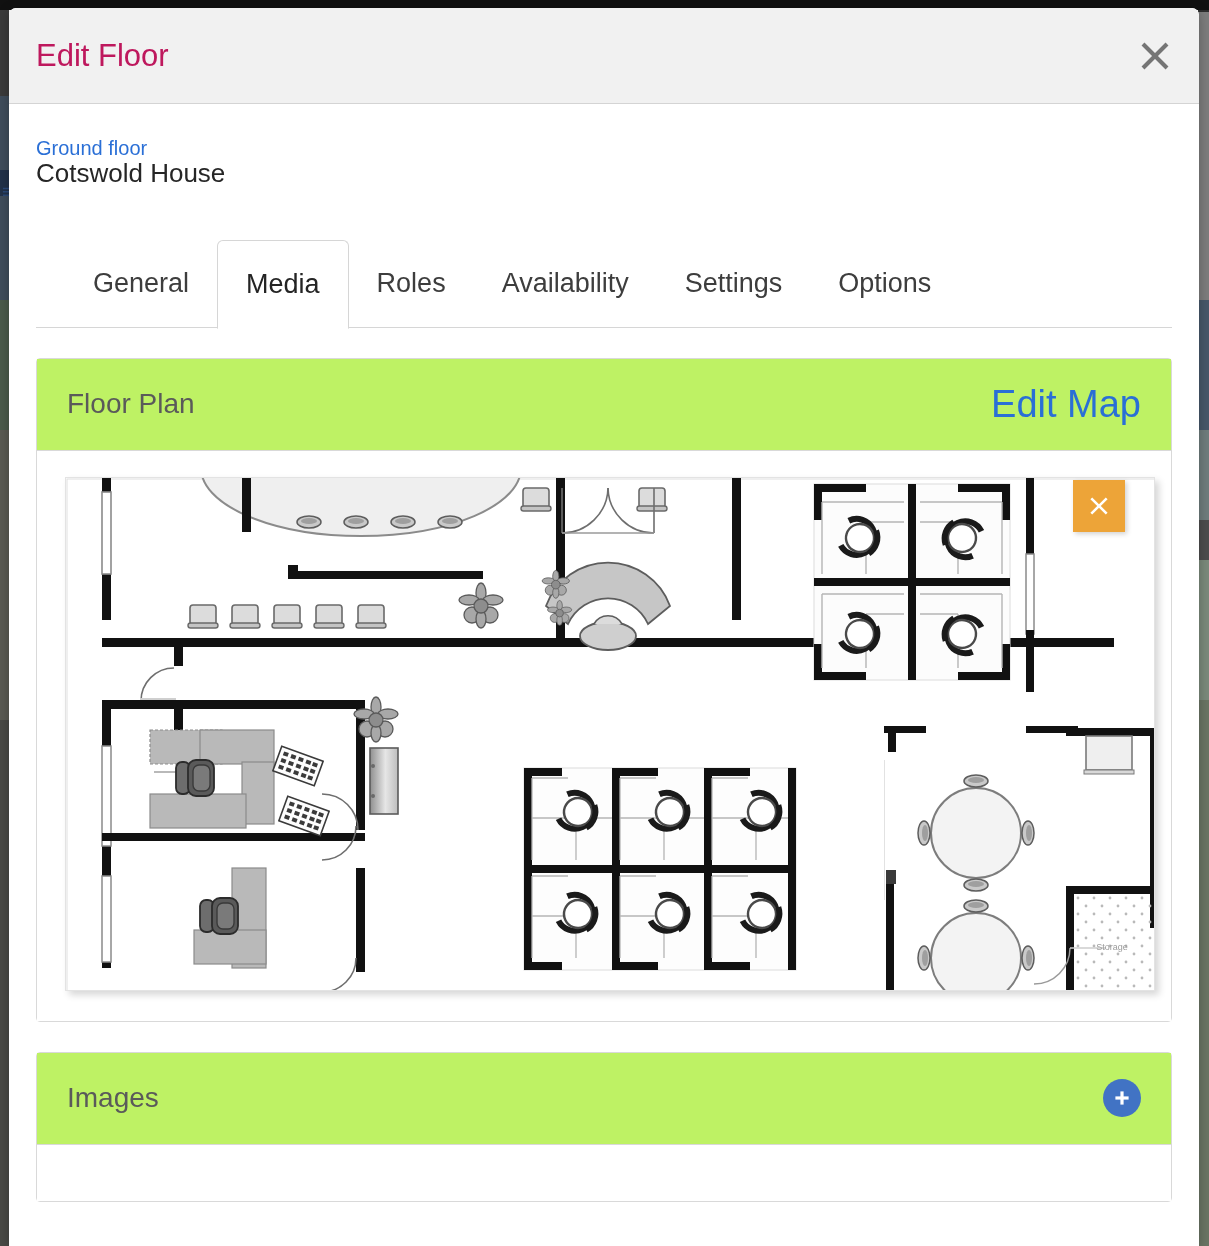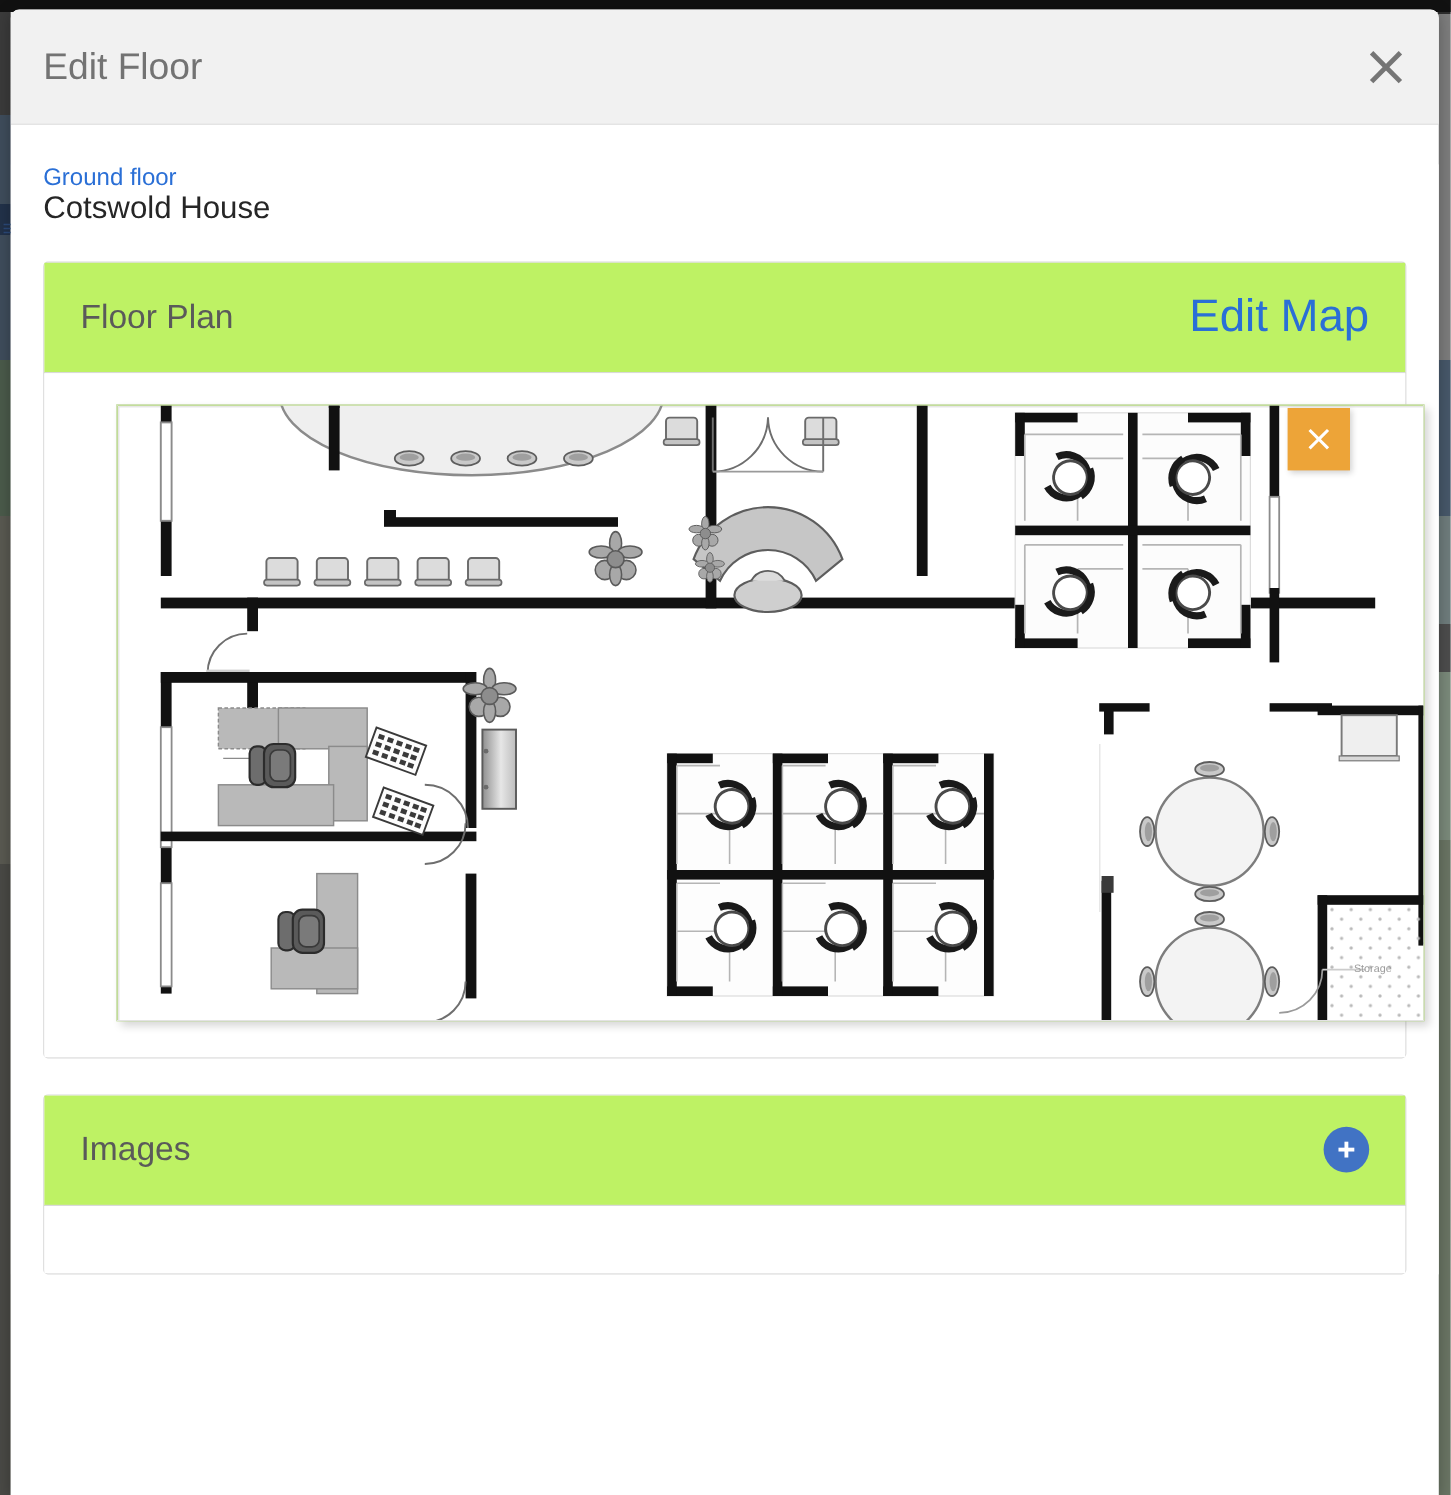--- a/index.html
+++ b/index.html
@@ -98,21 +98,21 @@
     background: #f1f1f1;
     border-bottom: 1px solid #d4d4d4;
     border-radius: 7px 7px 0 0;
   }
   .modal-title {
     position: absolute;
     left: 27px;
     top: 50%;
     transform: translateY(-50%);
     font-size: 31px;
-    color: #737373;
+    color: #be185d;
     white-space: nowrap;
   }
   .close-btn {
     position: absolute;
     right: 20px;
     top: 50%;
     transform: translateY(-50%);
     width: 48px;
     height: 48px;
     border: none;
@@ -230,25 +230,24 @@
   .fp-wrap {
     position: relative;
     width: 1090px;
     height: 514px;
   }
   .fp-frame {
     position: absolute;
     left: 0; top: 0;
     width: 1090px;
     height: 514px;
-    background: #84cc16;
+    background: #d946ef;
     border: 1px solid #e3e3e3;
     box-shadow: 4px 4px 7px rgba(0,0,0,.16);
     overflow: hidden;
-    margin-left: 32px;
   }
   .fp-svg { display: block; width: 1090px; height: 514px; }
 
   .fp-delete {
     position: absolute;
     right: 30px;
     top: 3px;
     width: 52px;
     height: 52px;
     background: #eda438;
@@ -289,20 +288,30 @@
     </button>
   </div>
 
   <div class="modal-body">
 
     <div>
       <a class="crumb-link" href="#">Ground floor</a>
       <span class="crumb-sub">Cotswold House</span>
     </div>
 
+    <div class="tabs">
+      <div class="tabs-inner" id="tabs-inner">
+          <button class="tab">General</button>
+          <button class="tab active">Media</button>
+          <button class="tab">Roles</button>
+          <button class="tab">Availability</button>
+          <button class="tab">Settings</button>
+          <button class="tab">Options</button>
+        </div>
+    </div>
 
     <div class="panel">
       <div class="panel-head">
         <span class="panel-title">Floor Plan</span>
         <a class="panel-action" href="#">Edit Map</a>
       </div>
       <div class="panel-body">
         <div class="fp-wrap">
 
           <div class="fp-frame">

